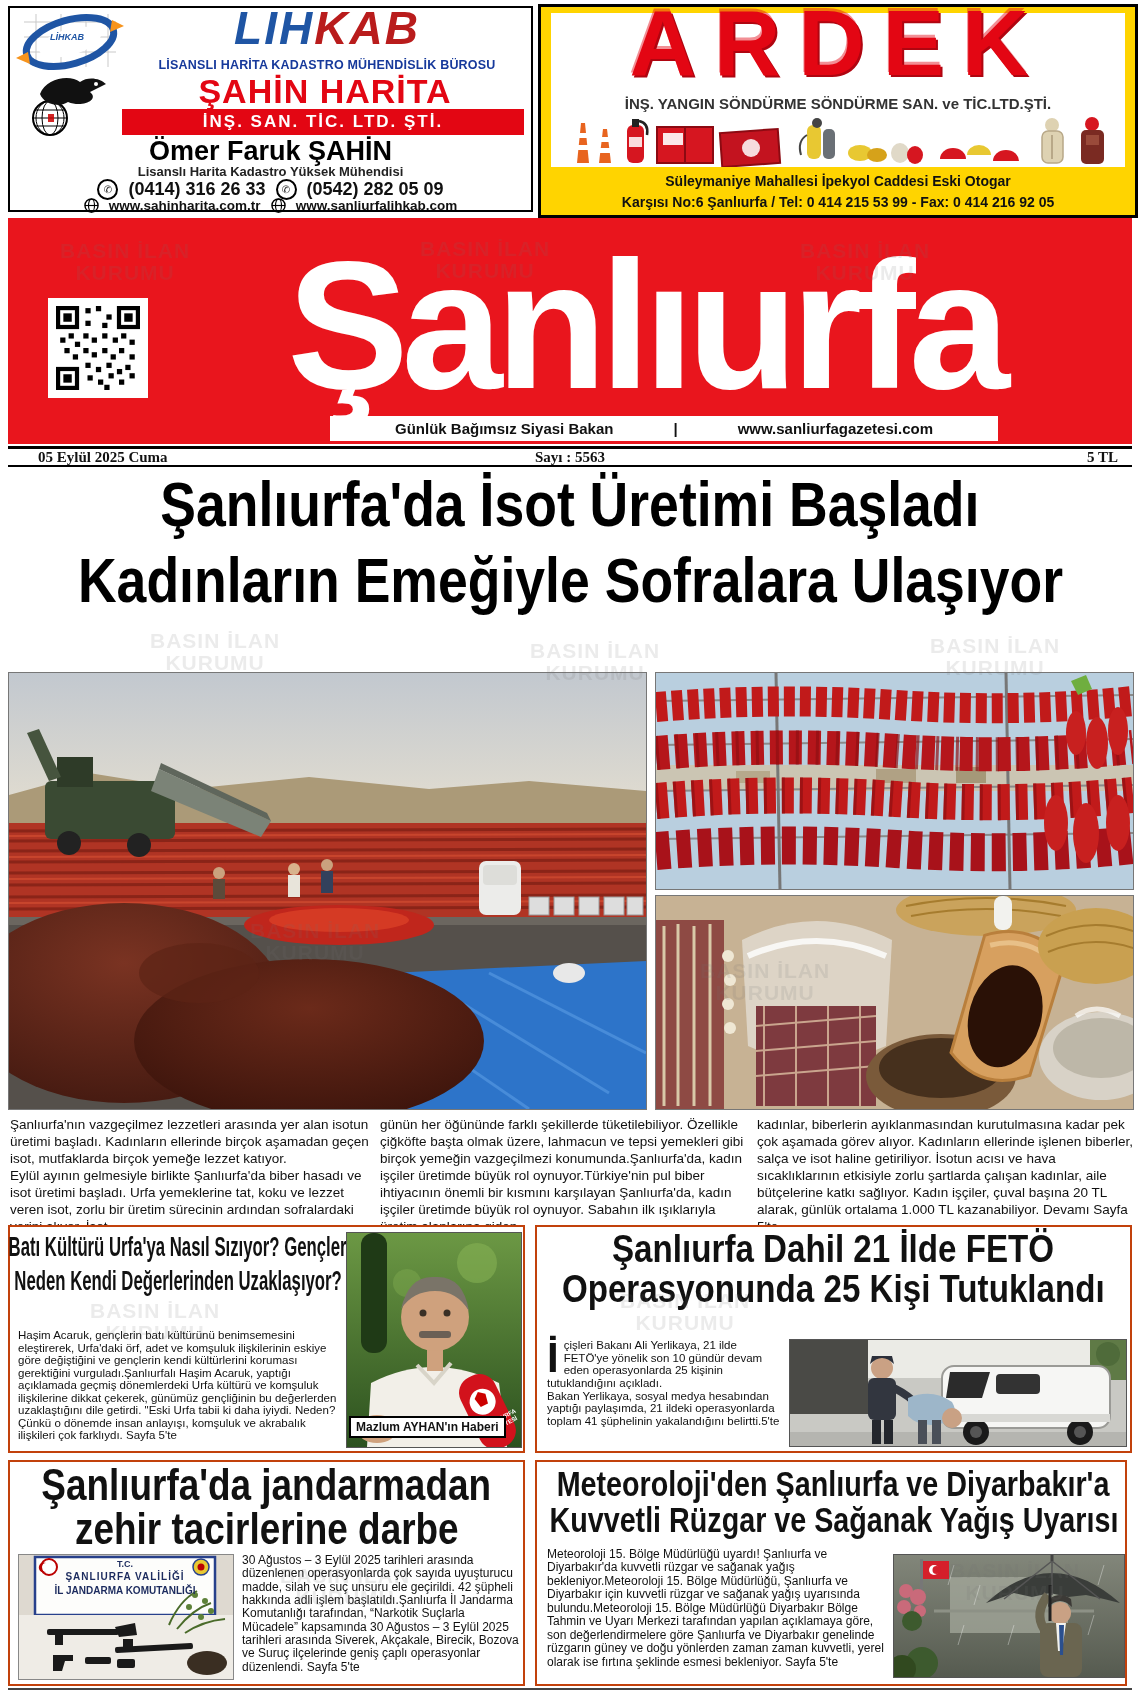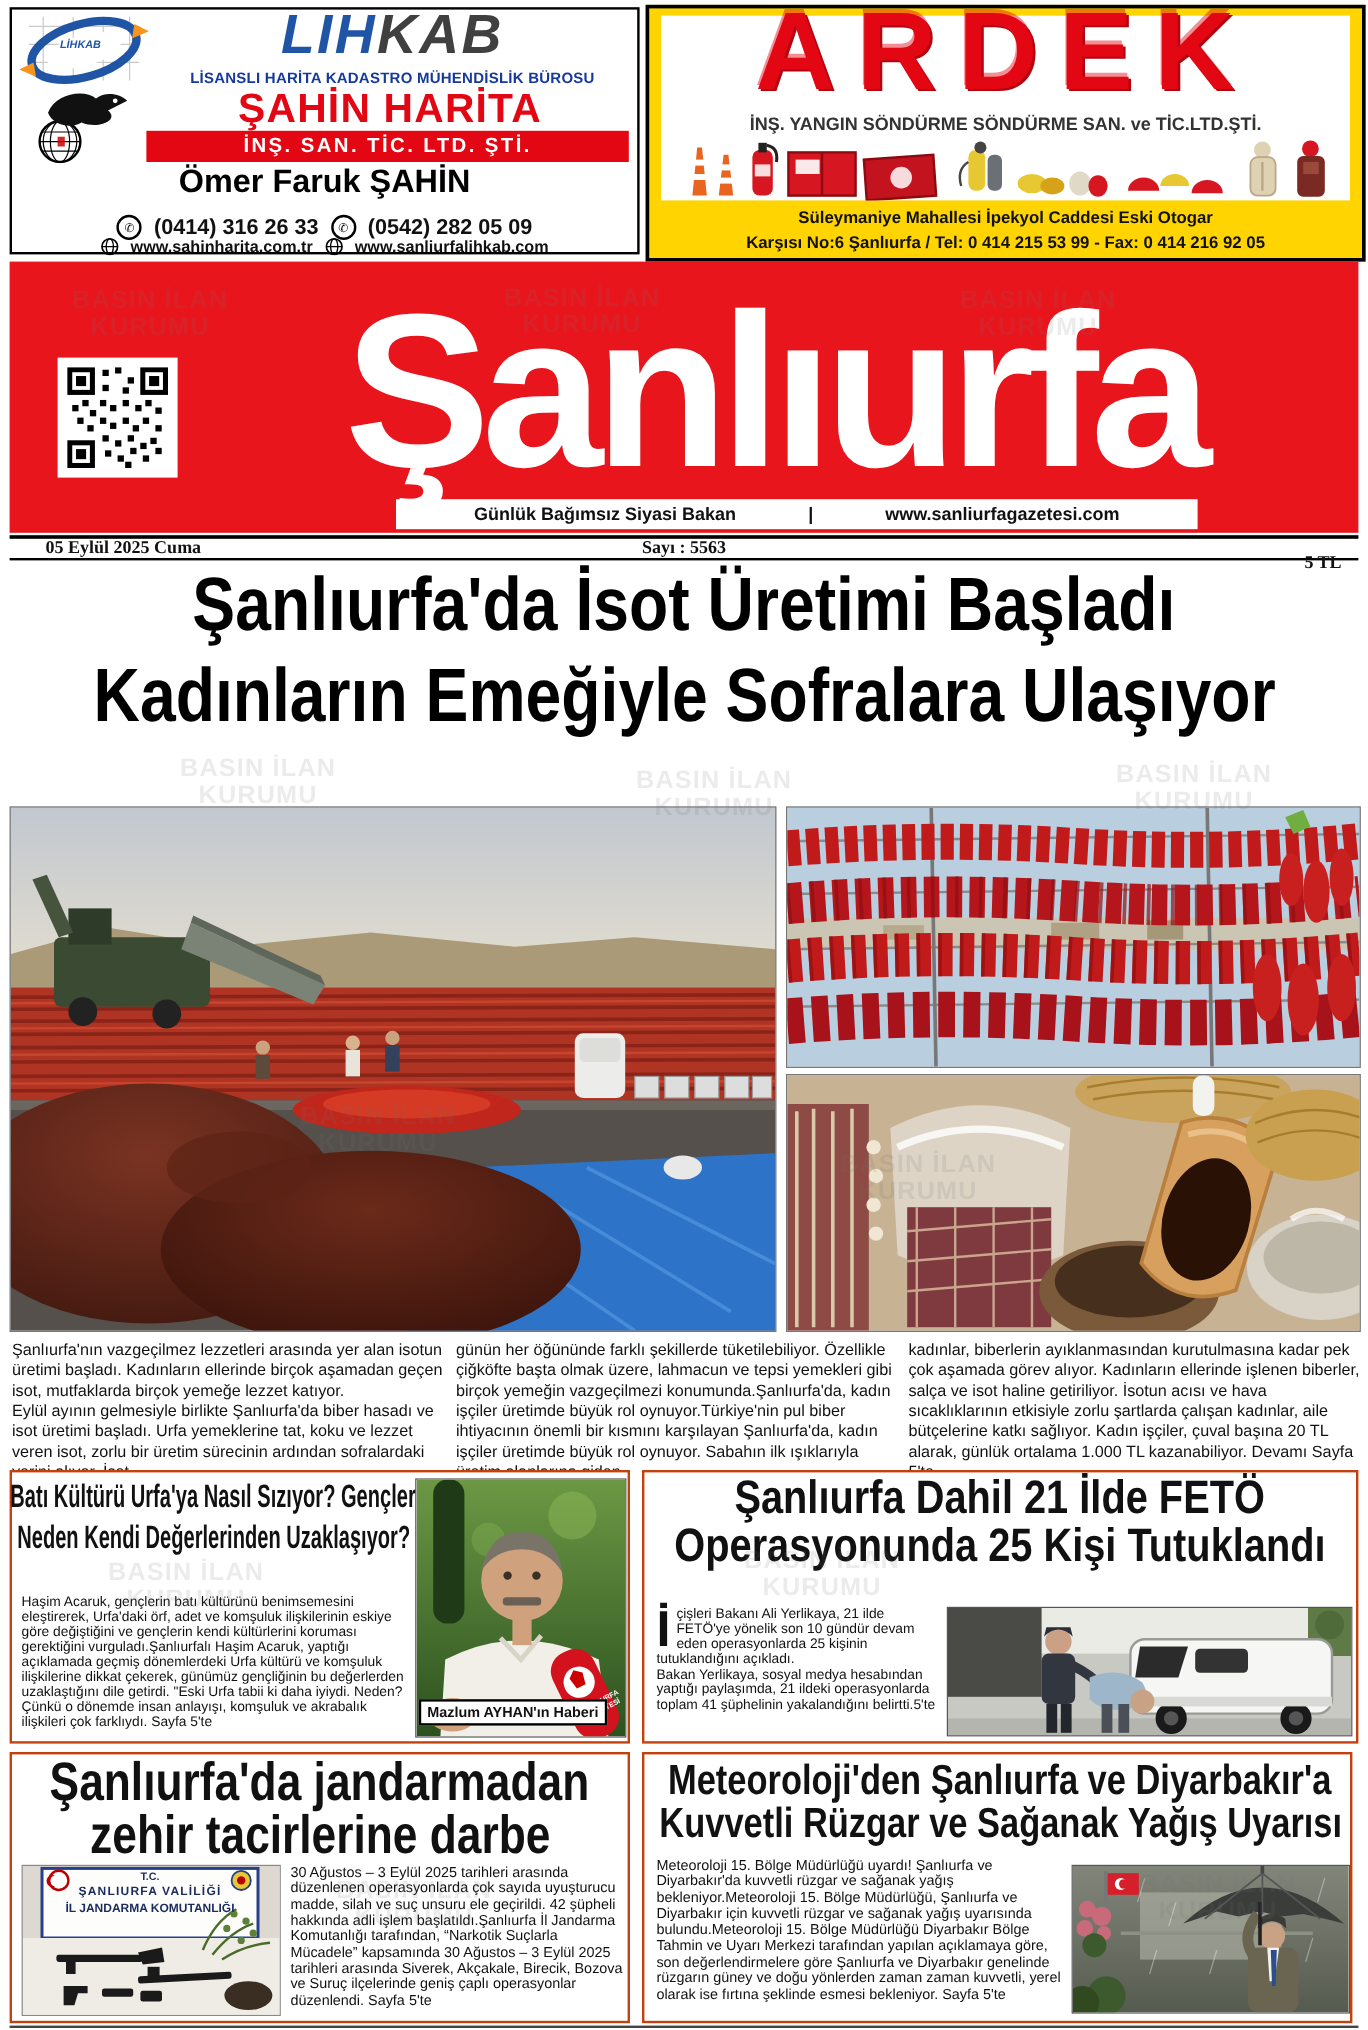--- a/index.html
+++ b/index.html
@@ -5,21 +5,21 @@
   html,body{margin:0;padding:0;background:#e9e9e9;}
   .page{position:relative;width:1140px;height:1692px;margin:0 auto;background:#fff;overflow:hidden;
         font-family:"Liberation Sans",sans-serif;color:#111;}
   .abs{position:absolute;}
   
   .wm{position:absolute;z-index:60;pointer-events:none;color:rgba(110,110,110,.14);
       font-weight:700;font-size:21px;line-height:1.05;text-align:center;white-space:pre-line;letter-spacing:1px;}
   
   .ad-left{left:8px;top:6px;width:521px;height:202px;border:2px solid #000;background:#fff;}
   .lihkab-word{left:118px;top:-6px;width:398px;text-align:center;font-size:46px;font-weight:800;font-style:italic;letter-spacing:2px;line-height:1.15;}
-  .lih{color:#1f55a4;}.kab{color:#404040;}
+  .lih{color:#1f55a4;}.kab{color:#b91c1c;}
   .lihkab-sub{left:118px;top:50px;width:398px;text-align:center;font-size:12.5px;font-weight:800;color:#16399b;letter-spacing:.2px;}
   .lihkab-logo-text{left:26px;top:24px;width:62px;text-align:center;font-size:9px;font-weight:800;font-style:italic;color:#1f55a4;}
   .sahin-name{left:112px;top:64px;width:406px;text-align:center;font-size:34px;font-weight:800;color:#e30613;letter-spacing:1px;}
   .sahin-bar{left:112px;top:101px;width:402px;background:#e30613;color:#fff;text-align:center;font-size:17px;font-weight:800;padding:3px 0;letter-spacing:2px;}
   .omer{left:0;top:128px;width:521px;text-align:center;font-size:27px;font-weight:800;color:#000;}
   .omer-sub{left:0;top:156px;width:521px;text-align:center;font-size:13px;font-weight:700;color:#222;}
   .contact-row{left:0;width:521px;display:flex;justify-content:center;align-items:center;gap:10px;font-weight:800;}
   .phones{top:171px;font-size:18px;}
   .webs{top:190px;font-size:13.5px;}
   .circ-ic{display:inline-flex;width:17px;height:17px;border:2px solid #000;border-radius:50%;align-items:center;justify-content:center;font-size:10px;font-weight:400;}
@@ -34,21 +34,21 @@
   .masthead{left:8px;top:218px;width:1124px;height:226px;background:#e9151d;}
   .qr-box{left:40px;top:80px;width:100px;height:100px;background:#fff;padding:8px;box-sizing:border-box;}
   .mast-title{left:160px;top:16px;width:954px;text-align:center;color:#fff;font-size:182px;font-weight:800;letter-spacing:-7px;line-height:1;}
   .mast-bar{left:322px;top:198px;width:668px;height:25px;background:#fff;display:flex;align-items:center;justify-content:center;gap:60px;
             font-size:15px;font-weight:700;color:#111;}
   
   .dateline{left:8px;top:446px;width:1124px;height:21px;border-top:3px solid #000;border-bottom:2px solid #000;box-sizing:border-box;
             font-family:"Liberation Serif",serif;font-weight:700;font-size:15px;}
   .dateline .dl-date{position:absolute;left:30px;top:0px;}
   .dateline .dl-issue{position:absolute;left:50%;transform:translateX(-50%);top:0px;}
-  .dateline .dl-price{position:absolute;right:14px;top:12px;}
+  .dateline .dl-price{position:absolute;right:14px;top:0px;}
   
   .hl{left:0;width:1140px;display:flex;justify-content:center;color:#000;}
   .cond{display:inline-block;white-space:nowrap;font-weight:800;transform-origin:center;}
   .hl1{top:470px;}.hl2{top:546px;}
   .hl1 .cond,.hl2 .cond{font-size:63px;line-height:1.08;transform:scaleX(.85);}
   
   .photo{border:1px solid #777;overflow:hidden;background:#ccc;}
   .ph-field{left:8px;top:672px;width:637px;height:436px;}
   .ph-peppers{left:655px;top:672px;width:477px;height:216px;}
   .ph-market{left:655px;top:895px;width:477px;height:213px;}
@@ -126,20 +126,21 @@
           <line x1="17" y1="36" x2="47" y2="36"></line>
           <line x1="17" y1="52" x2="47" y2="52"></line>
       </g>
       <path d="M30 40 h6 v8 h-6 z" fill="#c00" opacity=".85"></path>
       <path d="M22 20 C28 4 52 0 62 8 C70 2 82 4 88 10 L72 18 C82 26 64 34 50 28 C40 34 26 30 22 20 Z" fill="#111"></path>
       <circle cx="78" cy="10" r="2" fill="#fff"></circle>
     </svg>
     <div class="abs sahin-name">ŞAHİN HARİTA</div>
     <div class="abs sahin-bar">İNŞ. SAN. TİC. LTD. ŞTİ.</div>
     <div class="abs omer">Ömer Faruk ŞAHİN</div>
+    <div class="abs omer-sub">Lisanslı Harita Kadastro Yüksek Mühendisi</div>
     <div class="abs contact-row phones">
       <span class="circ-ic">✆</span>
       <span>(0414) 316 26 33</span>
       <span class="circ-ic">✆</span>
       <span>(0542) 282 05 09</span>
     </div>
     <div class="abs contact-row webs">
       <svg width="15" height="15" viewBox="0 0 16 16">
           <circle cx="8" cy="8" r="7" fill="none" stroke="#000" stroke-width="1.5"></circle>
           <ellipse cx="8" cy="8" rx="3.2" ry="7" fill="none" stroke="#000" stroke-width="1.2"></ellipse>

